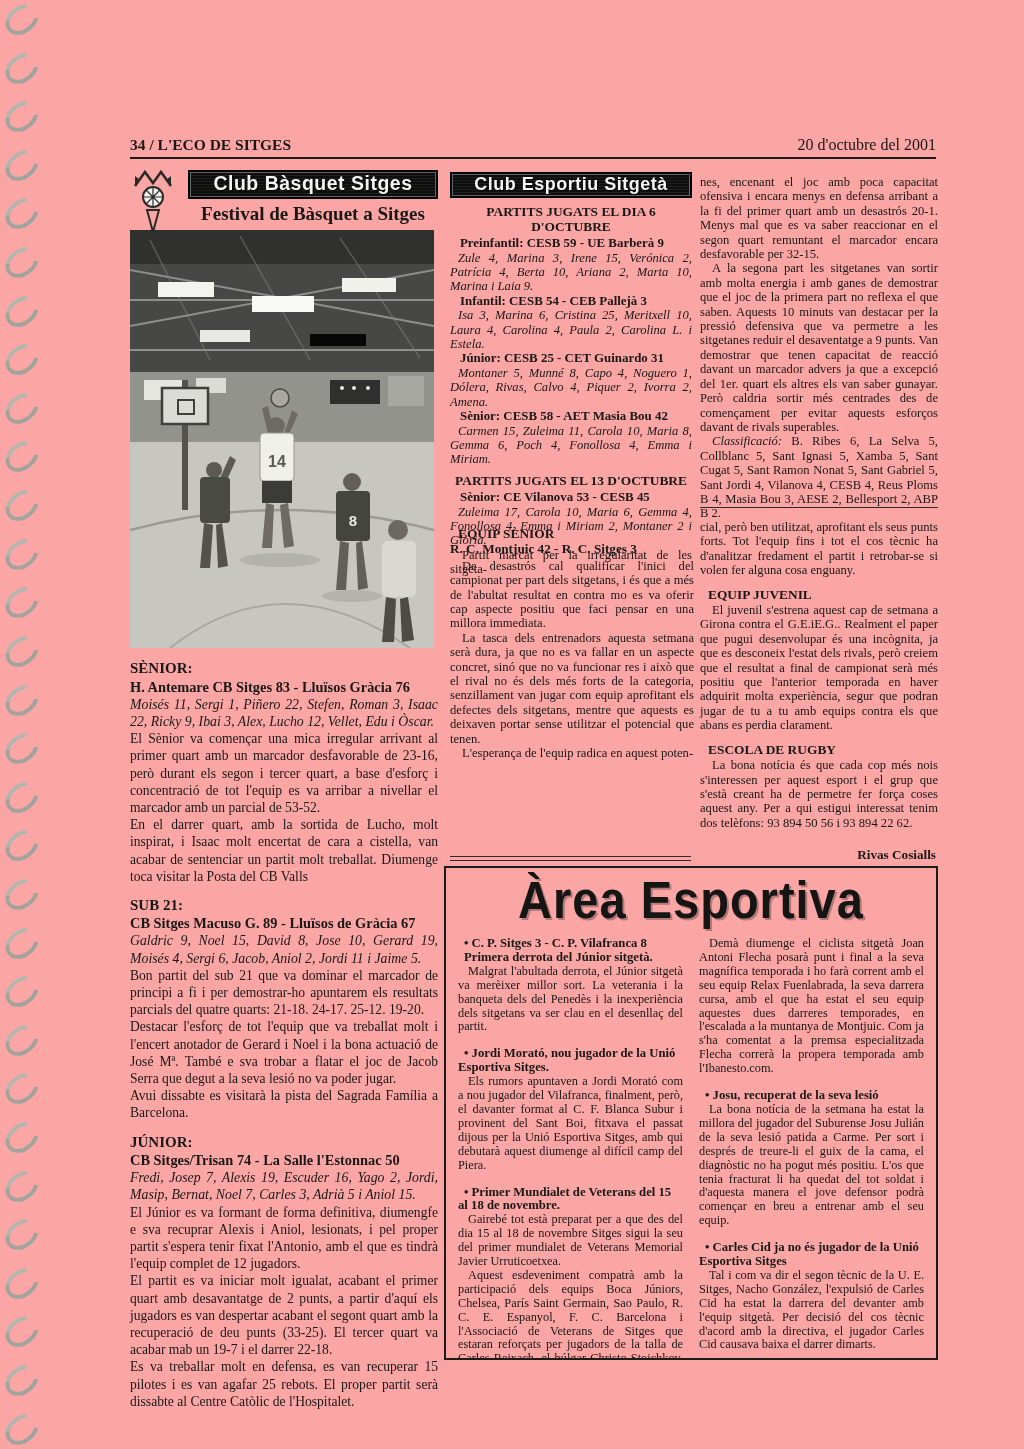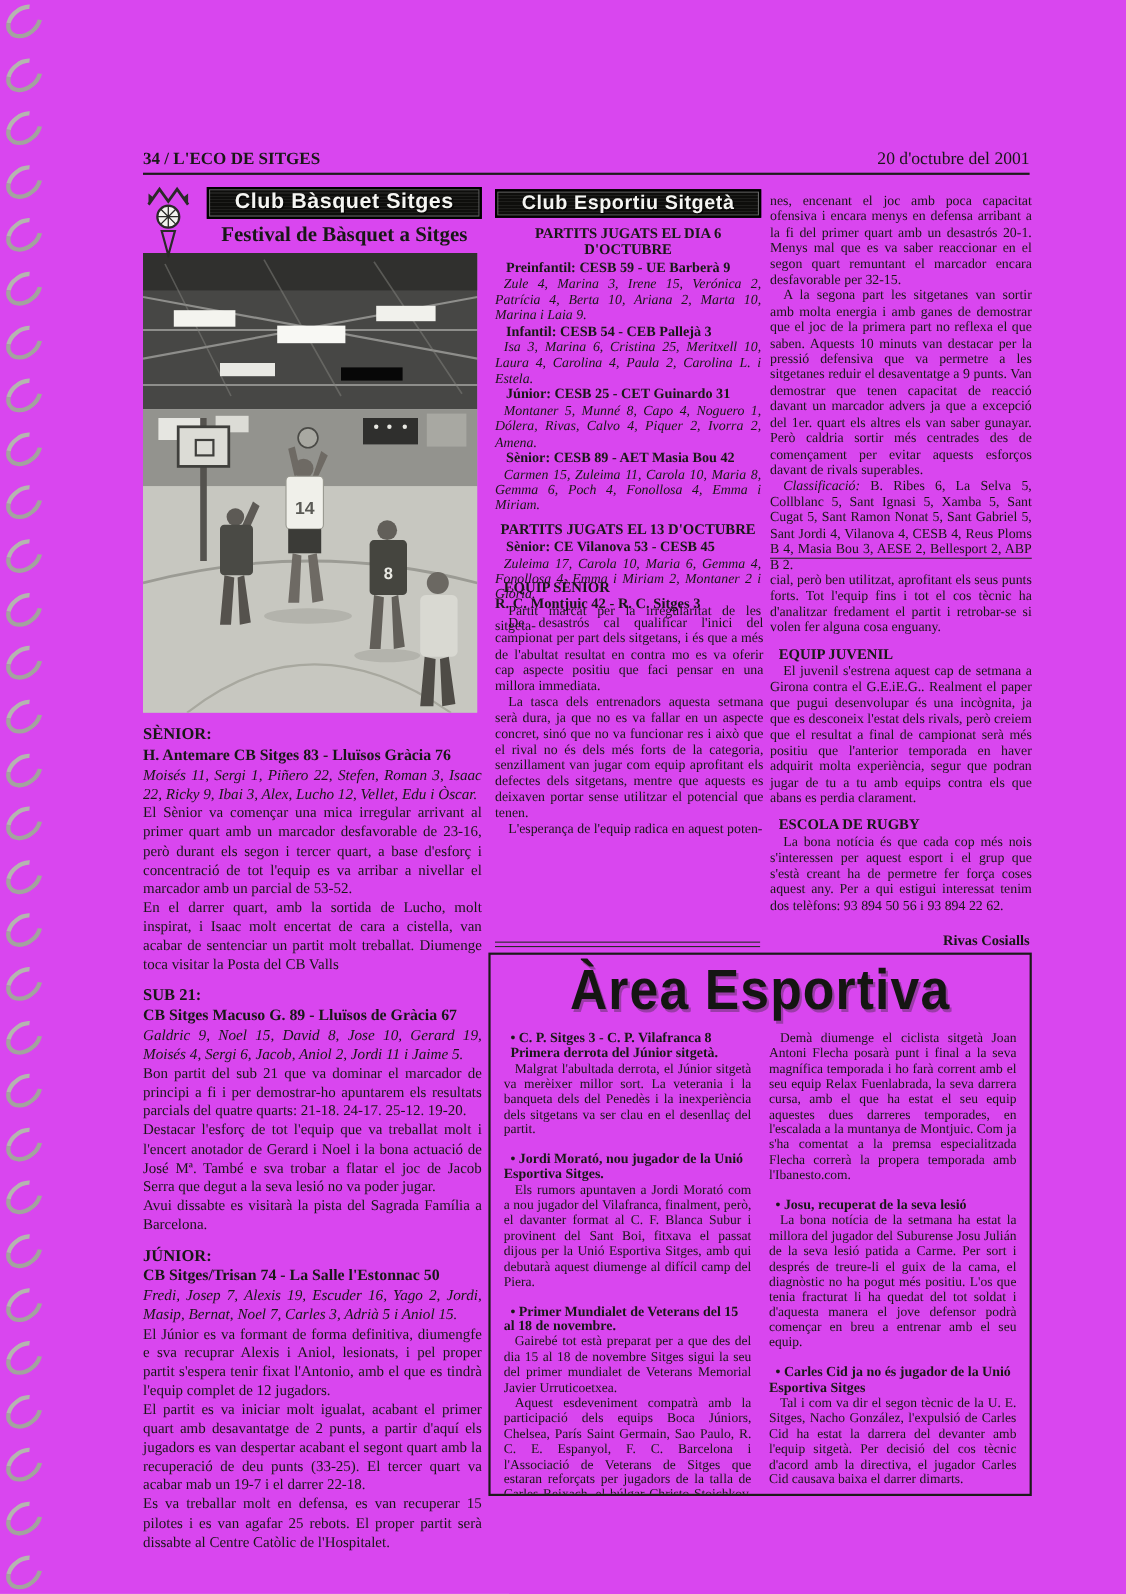--- a/index.html
+++ b/index.html
@@ -1,16 +1,16 @@
 <!DOCTYPE html>
 <html><head>
 <meta charset="utf-8">
 <style>
   html,body{margin:0;padding:0;background:#dededb;}
-  .sheet{position:relative;width:1024px;height:1449px;background:#d946ef;overflow:hidden;
+  .sheet{position:relative;width:1024px;height:1449px;background:#fca5a5;overflow:hidden;
          font-family:"Liberation Serif",serif;color:#181816;}
   
   .spine{position:absolute;left:4px;top:6px;bottom:6px;width:46px;display:flex;
          flex-direction:column;justify-content:space-between;}
   .spine i{display:block;width:28px;height:19px;border:4px solid #a3a39e;border-radius:50%;
            border-right-color:transparent;border-top-color:#b5b5b0;transform:rotate(-38deg);}
   
   .header{position:absolute;left:130px;width:806px;top:136px;display:flex;
           justify-content:space-between;align-items:flex-end;border-bottom:2px solid #1c1c1a;
           padding-bottom:3px;}
@@ -197,21 +197,21 @@
   <div class="col2a small">
     <div class="bar">Club Esportiu Sitgetà</div>
     <div class="day-h">PARTITS JUGATS EL DIA 6 D'OCTUBRE</div>
 
     <p class="mhead">Preinfantil: CESB 59 - UE Barberà 9</p>
     <p class="players2">Zule 4, Marina 3, Irene 15, Verónica 2, Patrícia 4, Berta 10, Ariana 2, Marta 10, Marina i Laia 9.</p>
     <p class="mhead">Infantil: CESB 54 - CEB Pallejà 3</p>
     <p class="players2">Isa 3, Marina 6, Cristina 25, Meritxell 10, Laura 4, Carolina 4, Paula 2, Carolina L. i Estela.</p>
     <p class="mhead">Júnior: CESB 25 - CET Guinardo 31</p>
     <p class="players2">Montaner 5, Munné 8, Capo 4, Noguero 1, Dólera, Rivas, Calvo 4, Piquer 2, Ivorra 2, Amena.</p>
-    <p class="mhead">Sènior: CESB 89 - AET Masia Bou 42</p>
+    <p class="mhead">Sènior: CESB 58 - AET Masia Bou 42</p>
     <p class="players2">Carmen 15, Zuleima 11, Carola 10, Maria 8, Gemma 6, Poch 4, Fonollosa 4, Emma i Miriam.</p>
 
     <div class="day-h">PARTITS JUGATS EL 13 D'OCTUBRE</div>
     <p class="mhead">Sènior: CE Vilanova 53 - CESB 45</p>
     <p class="players2">Zuleima 17, Carola 10, Maria 6, Gemma 4, Fonollosa 4, Emma i Miriam 2, Montaner 2 i Glòria.</p>
     <p class="p ind">Partit marcat per la irregularitat de les sitgeta-</p>
   </div>
 
   <div class="col3a small">
     <p class="p">nes, encenant el joc amb poca capacitat ofensiva i encara menys en defensa arribant a la fi del primer quart amb un desastrós 20-1. Menys mal que es va saber reaccionar en el segon quart remuntant el marcador encara desfavorable per 32-15.</p>

